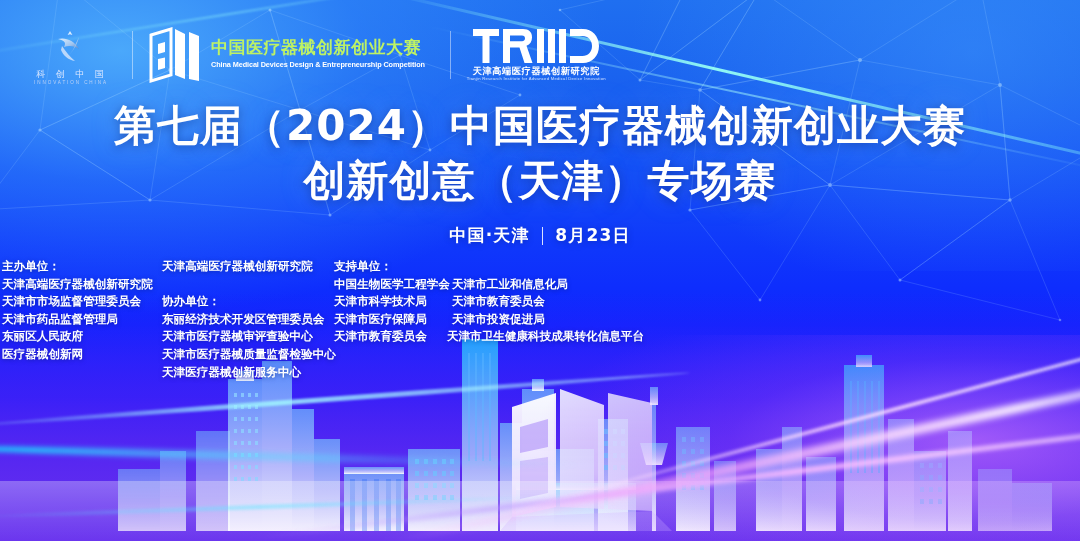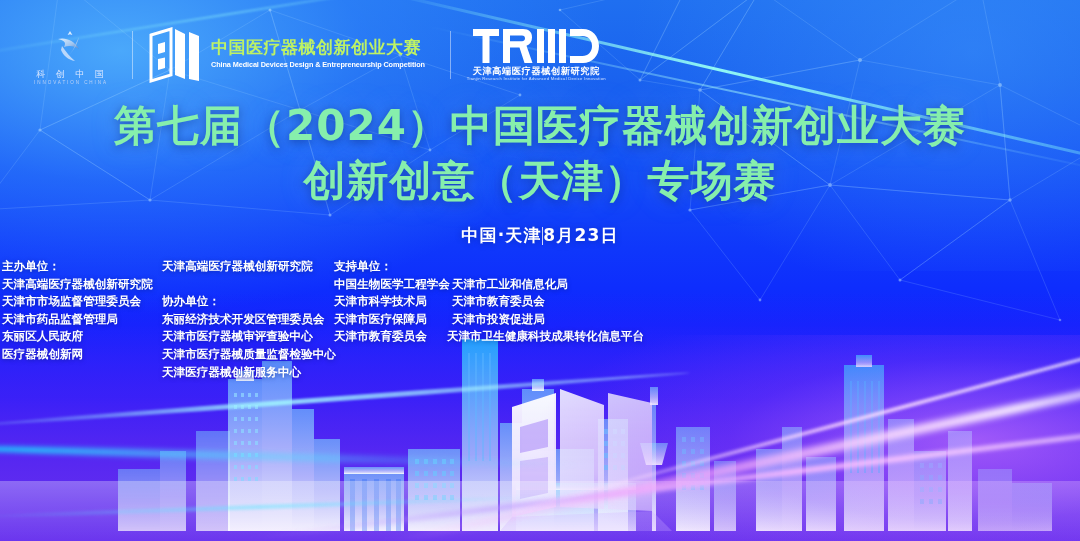--- a/index.html
+++ b/index.html
@@ -138,28 +138,28 @@
     font-family:"DejaVu Sans","Liberation Sans",sans-serif;
   }
   .logo-triid .en{
     font-size:4.2px;color:#cfe0ff;letter-spacing:.25px;line-height:1;margin-top:2.5px;
   }
 
   
   .titles{position:absolute;left:0;right:0;top:100px;text-align:center;}
   .title-1,.title-2{
     font-family:"DejaVu Sans","Liberation Sans",sans-serif;
-    font-weight:bold;color:#86efac;letter-spacing:1px;
+    font-weight:bold;color:#ffffff;letter-spacing:1px;
     text-shadow:0 2px 10px rgba(5,30,120,.5), 0 0 26px rgba(120,190,255,.35);
   }
   .title-1{font-size:42px;line-height:1.22;}
   .title-2{font-size:42px;line-height:1.22;margin-top:4px;}
 
   .subtitle{
-    margin-top:18px;display:flex;align-items:center;justify-content:center;
+    margin-top:18px;display:flex;align-items:center;justify-content:center;gap:12px;
     color:#ffffff;font-size:17px;font-weight:bold;letter-spacing:1.2px;
     font-family:"DejaVu Sans","Liberation Sans",sans-serif;
     text-shadow:0 1px 6px rgba(5,30,120,.45);
   }
   .subtitle .bar{
     display:inline-block;width:1.5px;height:18px;background:rgba(255,255,255,.85);
   }
 
   
   .orgs{

